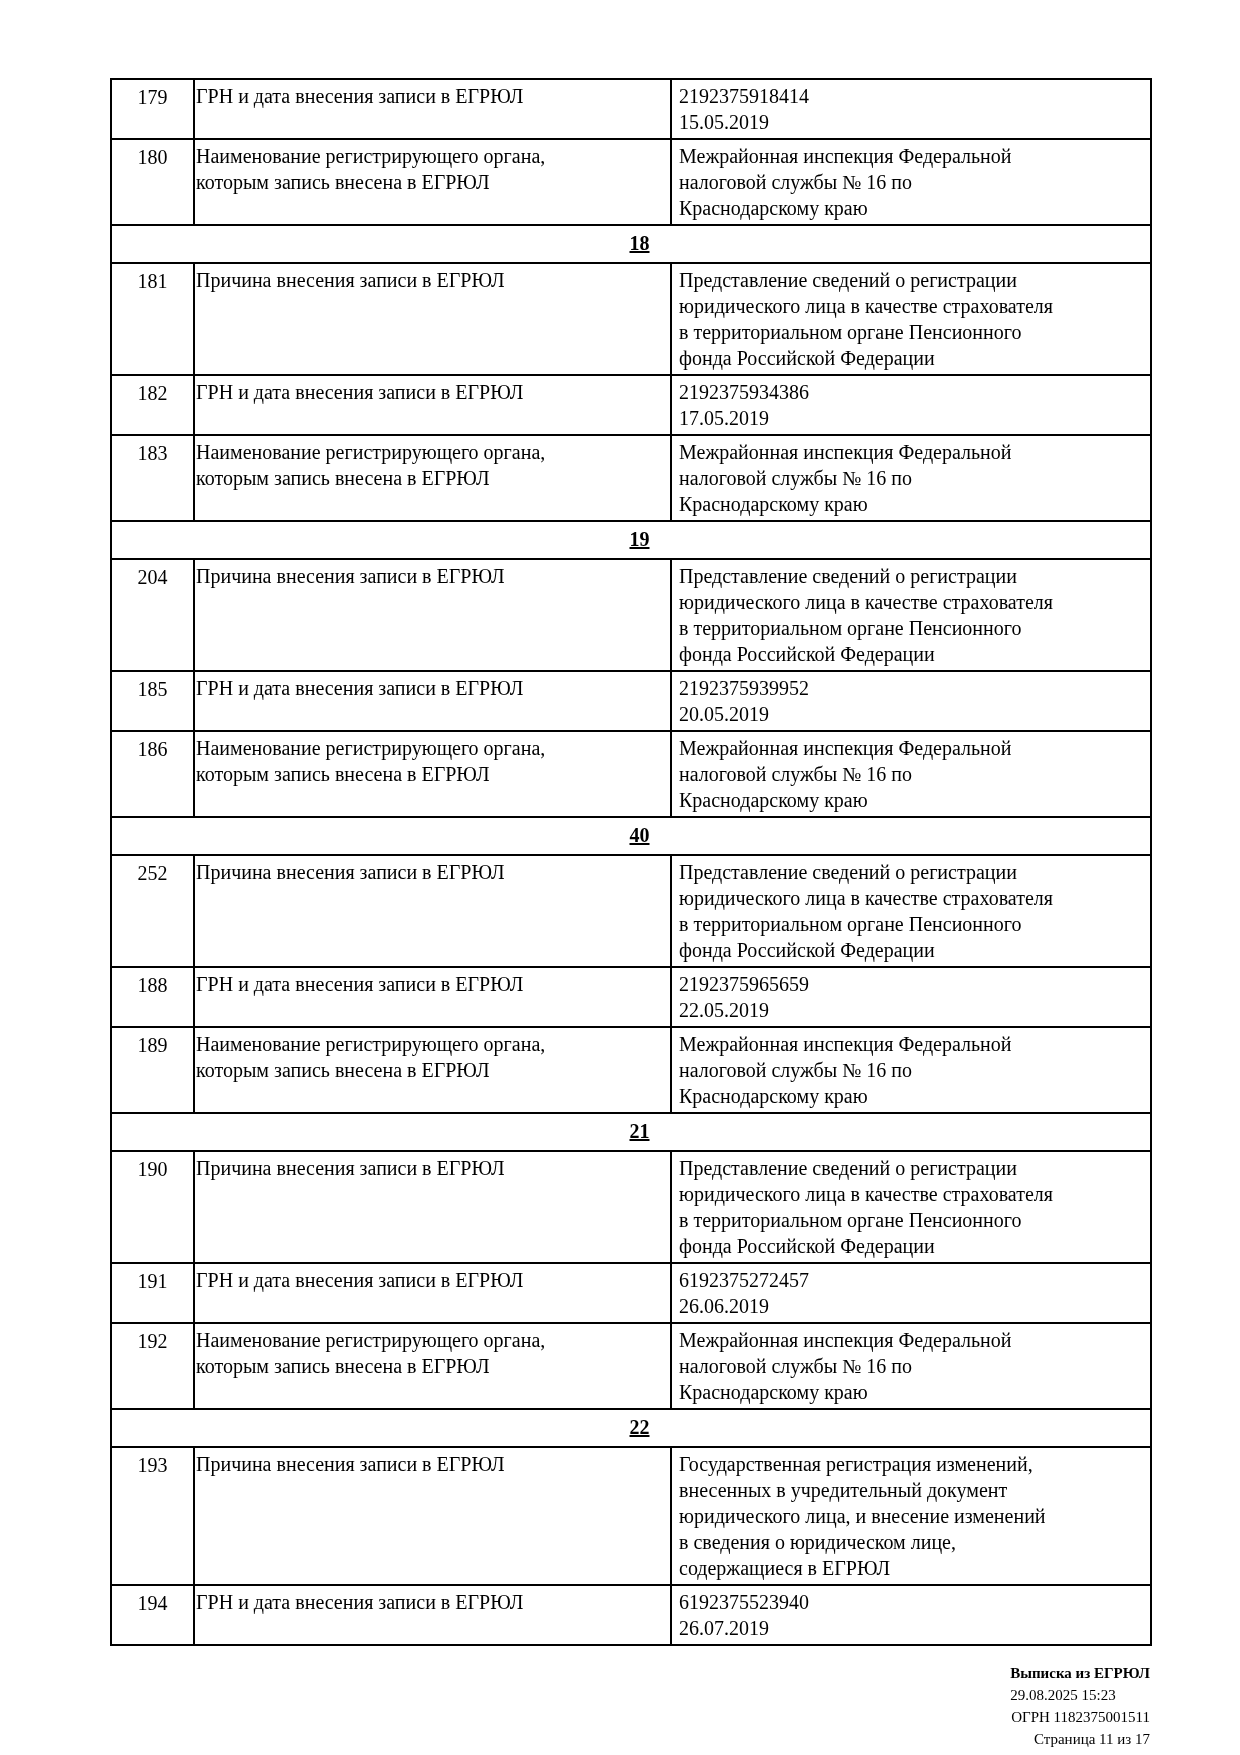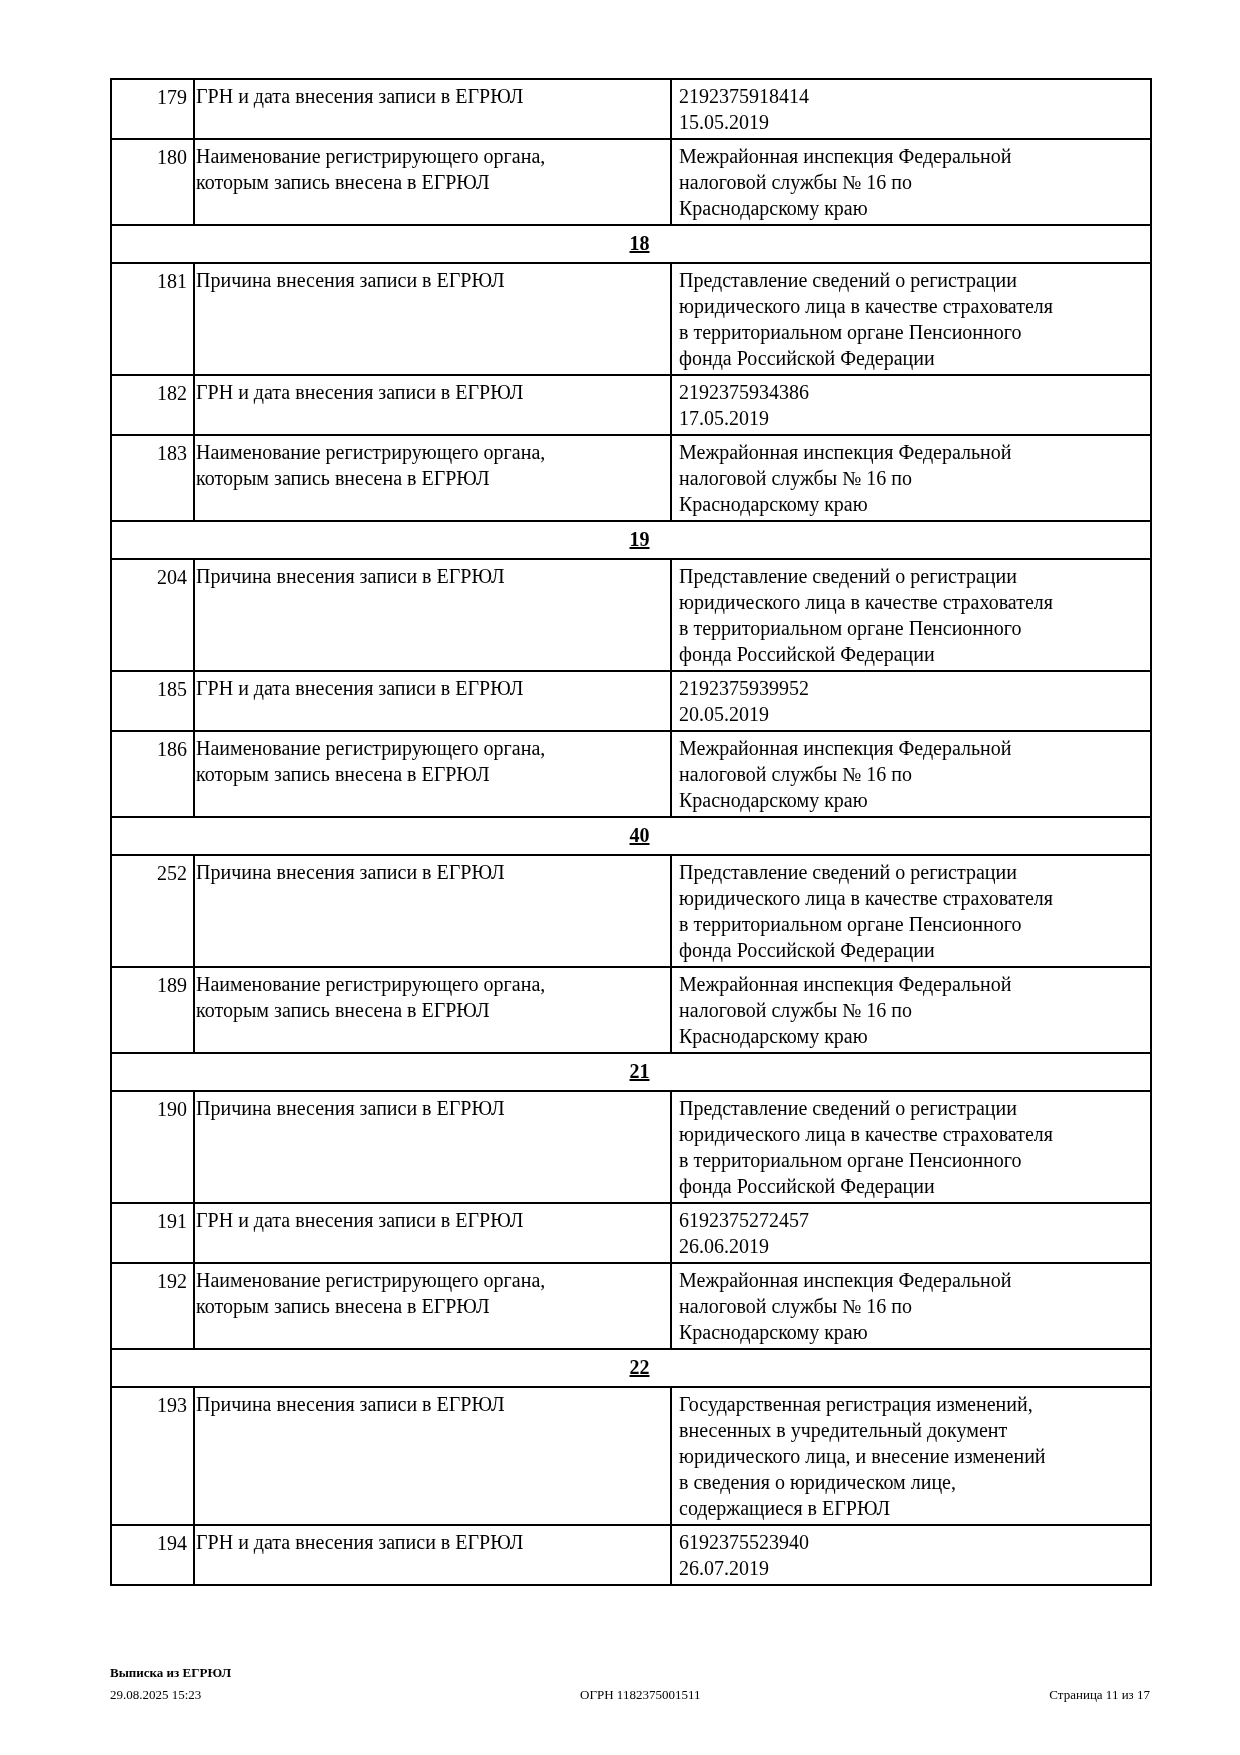--- a/index.html
+++ b/index.html
@@ -22,21 +22,21 @@
   .egrul-table td {
     border: 2px solid #000000;
     font-size: 20px;
     line-height: 26px;
     vertical-align: top;
     padding: 3px 6px;
     white-space: pre-line;
     overflow: hidden;
   }
   .egrul-table td.num {
-    text-align: right;
+    text-align: center;
     padding-top: 4px;
     border-radius: 30px;
   }
   .egrul-table td.lbl { padding-left: 1px; }
   .egrul-table td.val { padding-left: 7px; }
   .egrul-table tr.section td {
     text-align: center;
     font-weight: bold;
     padding: 4px 6px 6px 23px;
     white-space: normal;
@@ -44,22 +44,23 @@
   }
 
   .page-footer {
     position: absolute;
     left: 110px;
     top: 1662px;
     width: 1040px;
     display: flex;
     justify-content: space-between;
     align-items: flex-end;
-    font-size: 13px;
+    font-size: 15px;
     line-height: 22px;
+    flex-direction: column;
   }
   .page-footer .footer-left { text-align: left; }
   .page-footer .footer-left .doc-type { font-weight: bold; }
   .page-footer .footer-center { text-align: center; }
   .page-footer .footer-right { text-align: center; }
 </style>
 </head>
 <body>
 
 <table class="egrul-table">
@@ -136,20 +137,26 @@
     <tr class="section">
       <td colspan="3">40</td>
     </tr>
     <tr>
       <td class="num">252</td>
       <td class="lbl">Причина внесения записи в ЕГРЮЛ</td>
       <td class="val">Представление сведений о регистрации
 юридического лица в качестве страхователя
 в территориальном органе Пенсионного
 фонда Российской Федерации</td>
+    </tr>
+    <tr>
+      <td class="num">188</td>
+      <td class="lbl">ГРН и дата внесения записи в ЕГРЮЛ</td>
+      <td class="val">2192375965659
+22.05.2019</td>
     </tr>
     <tr>
       <td class="num">189</td>
       <td class="lbl">Наименование регистрирующего органа,
 которым запись внесена в ЕГРЮЛ</td>
       <td class="val">Межрайонная инспекция Федеральной
 налоговой службы № 16 по
 Краснодарскому краю</td>
     </tr>
     <tr class="section">

